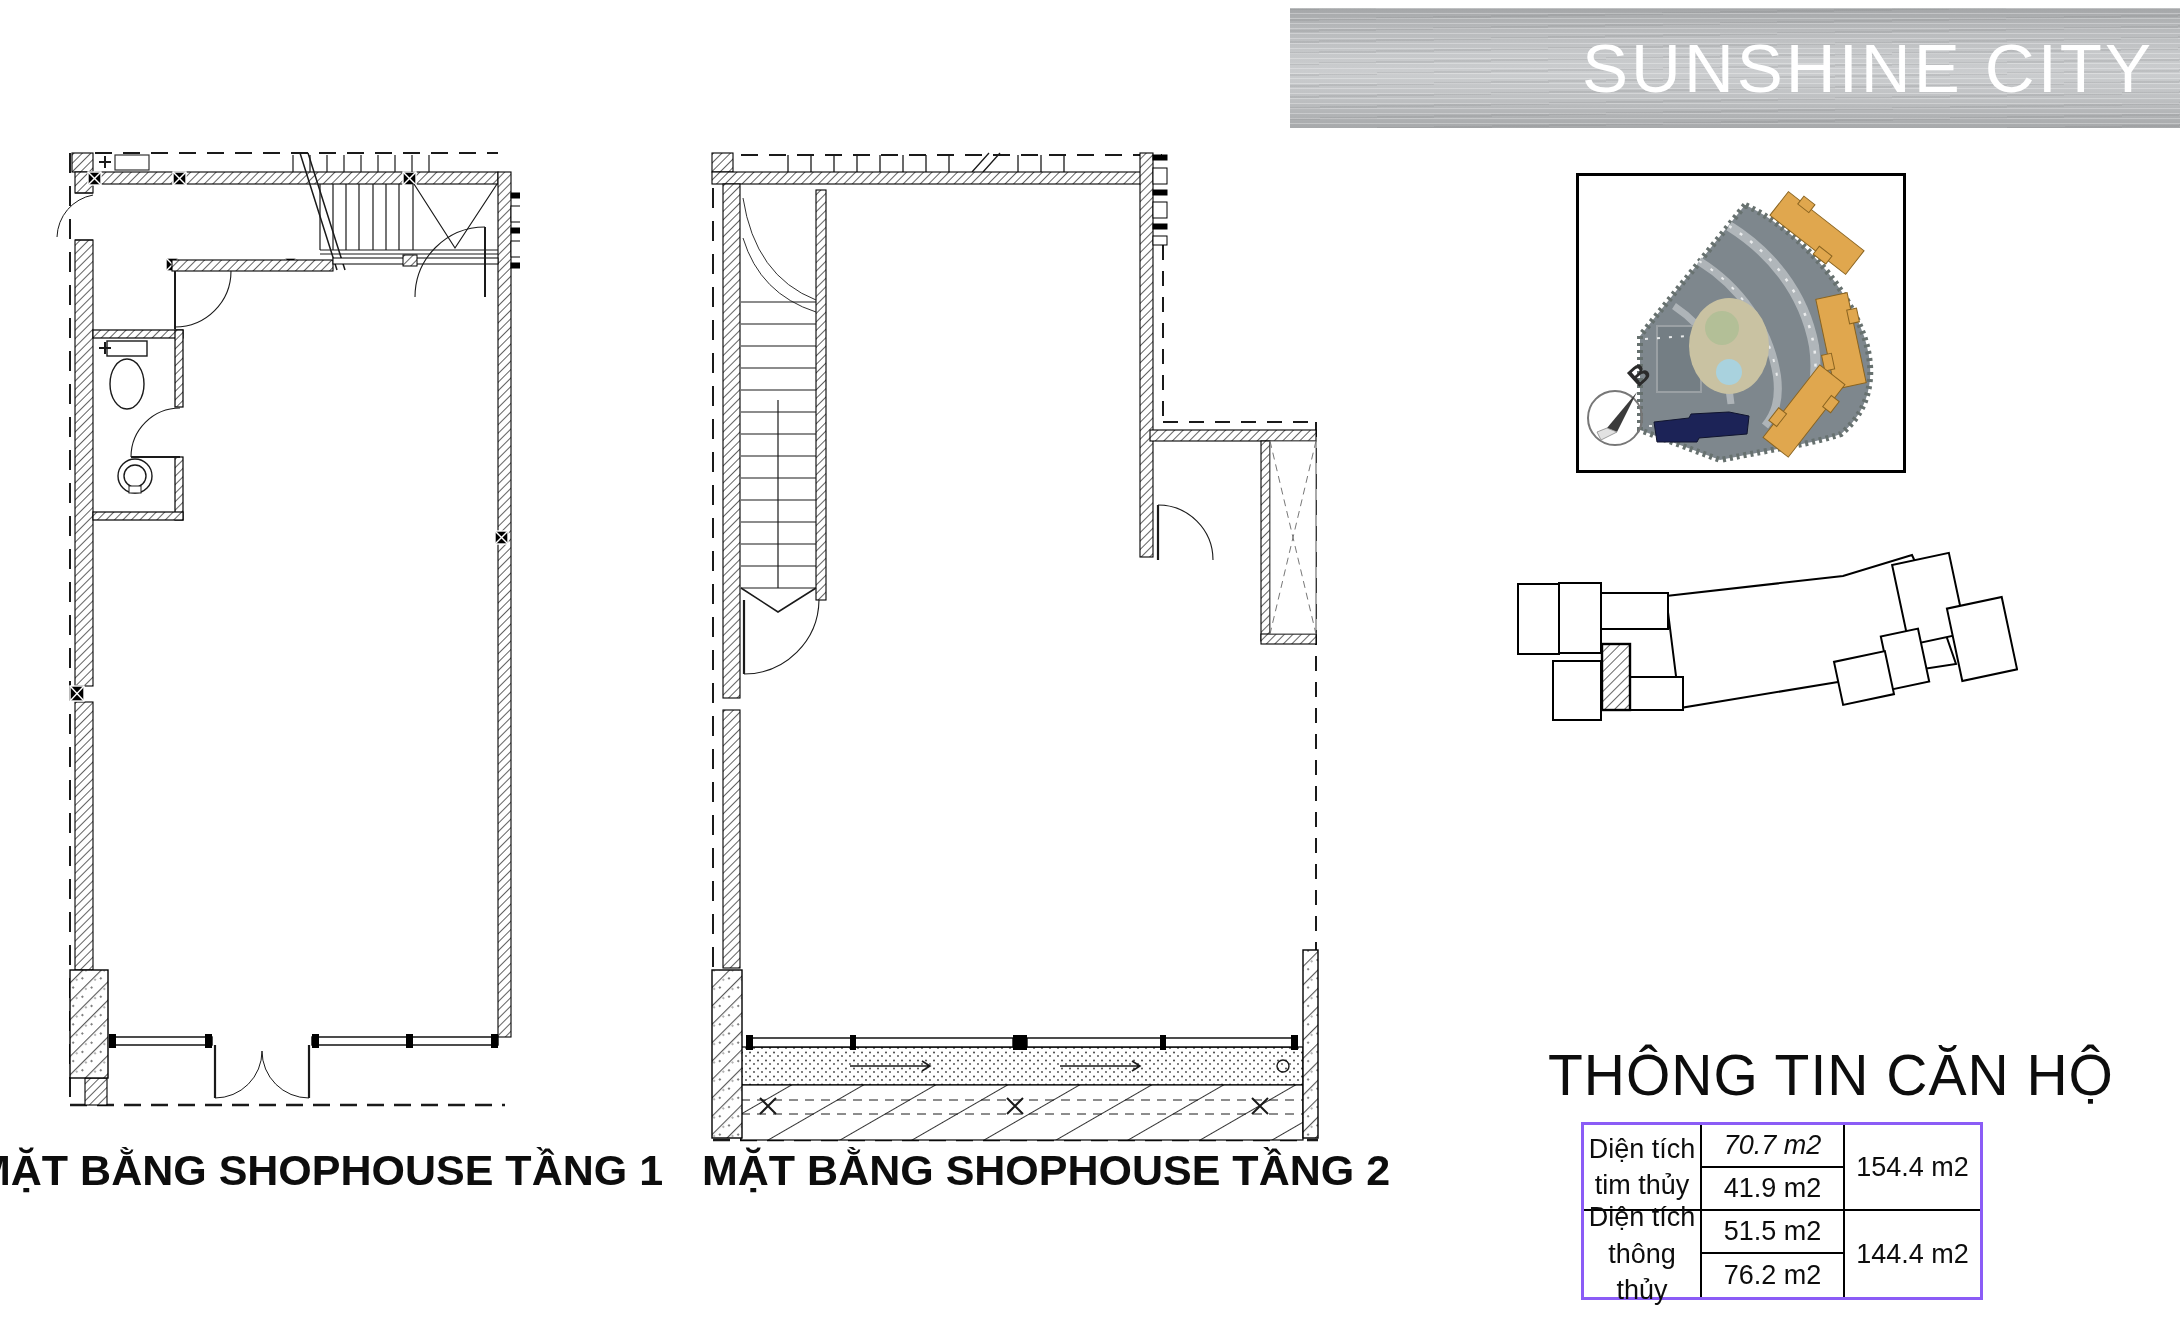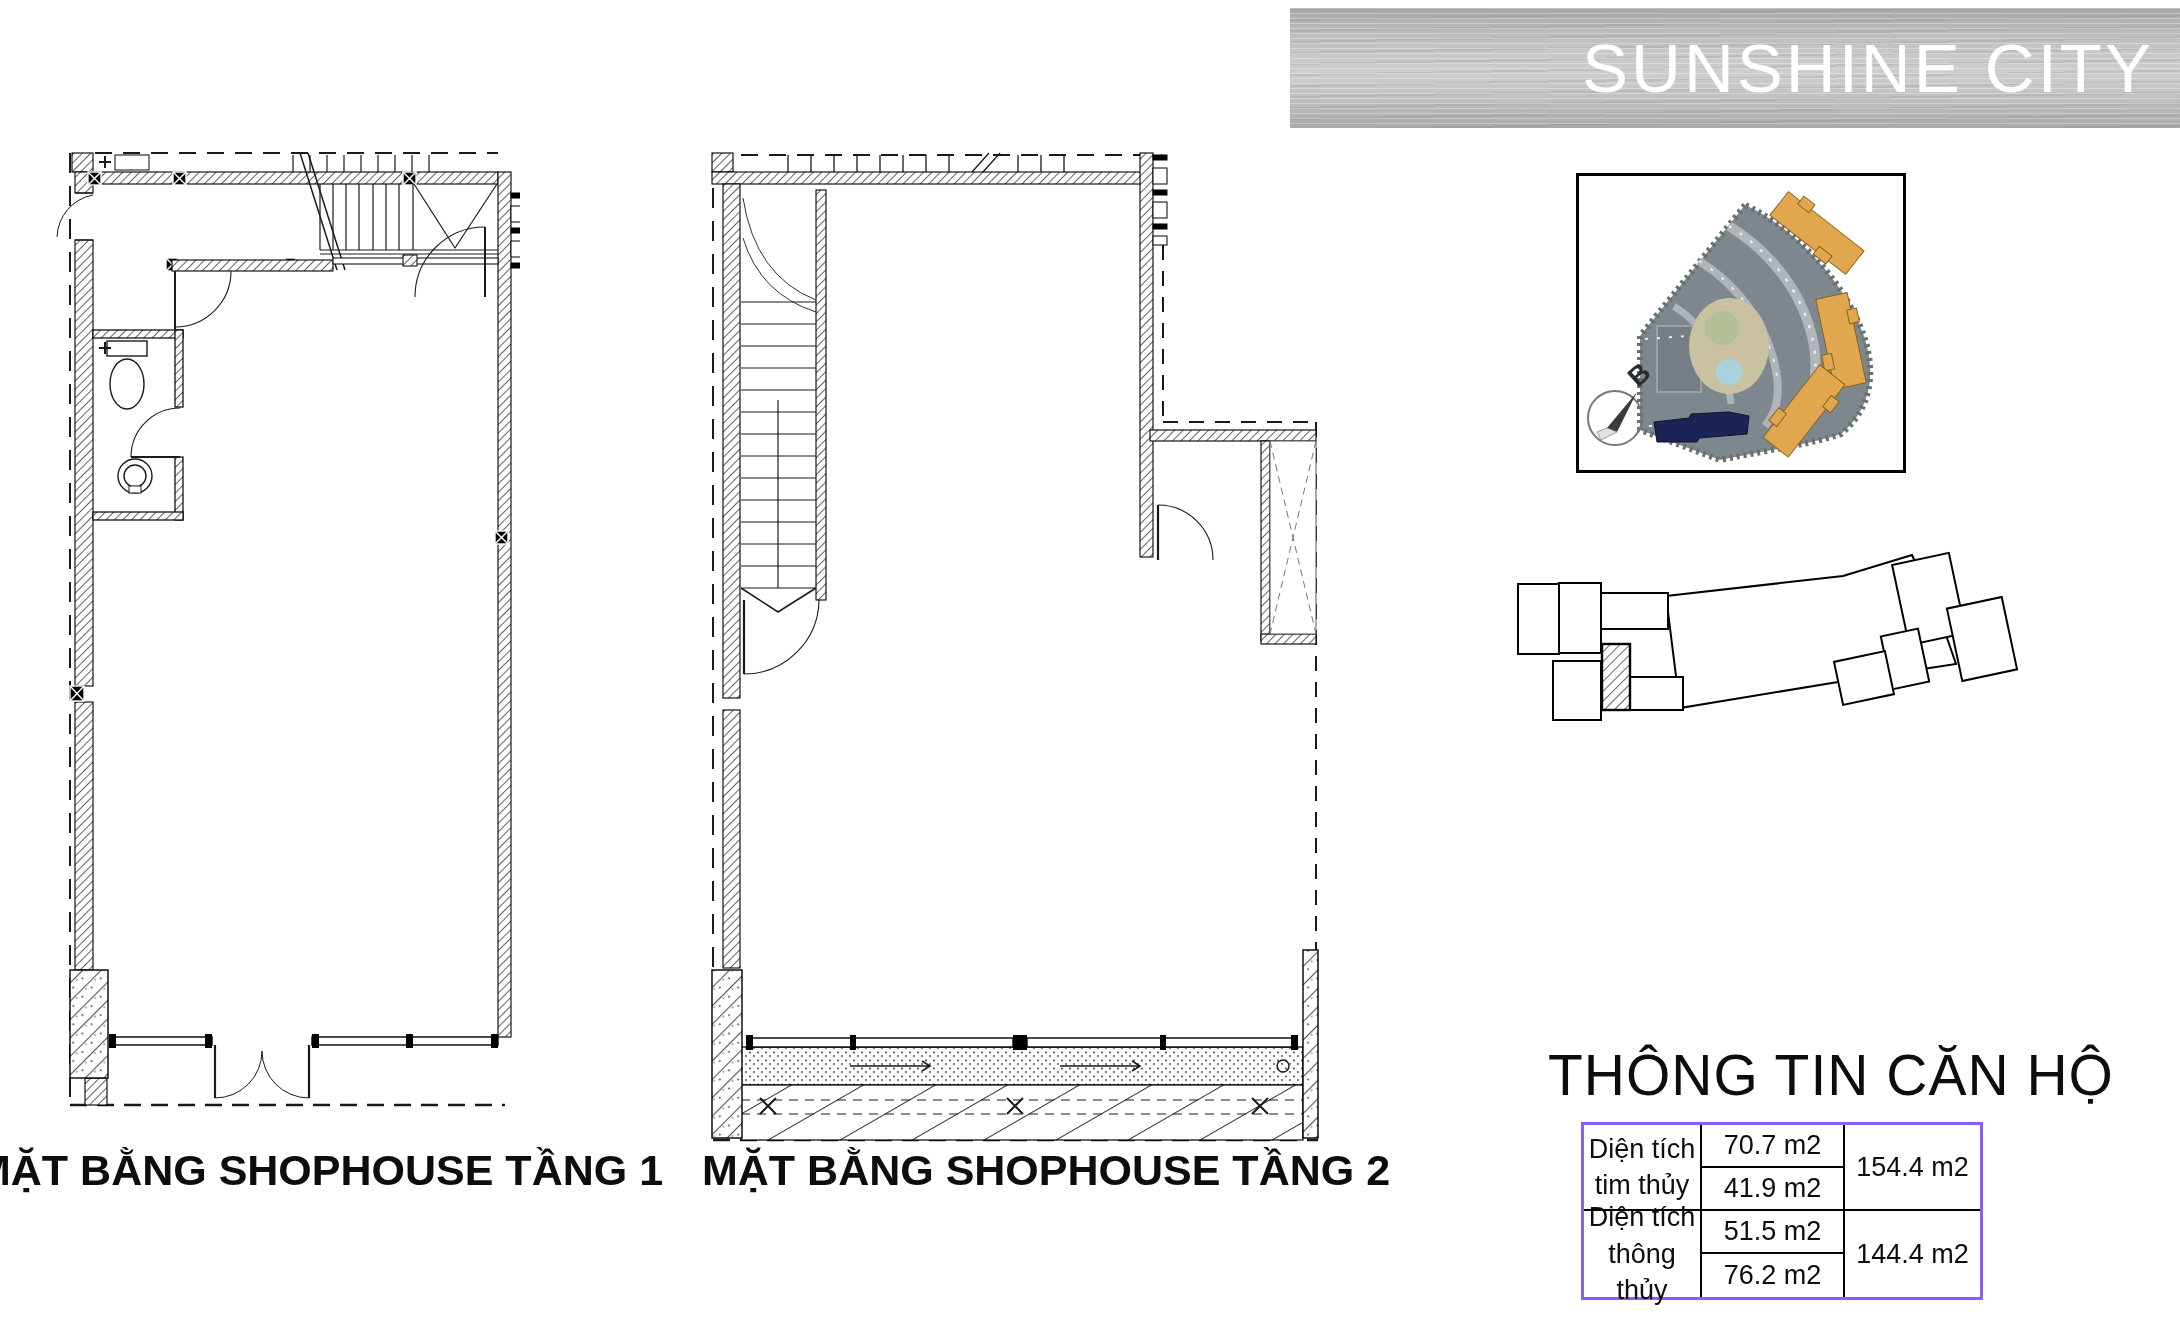--- a/index.html
+++ b/index.html
@@ -345,21 +345,21 @@
   </g>
 </svg>
 
 <div class="info-title">THÔNG TIN CĂN HỘ</div>
 
 <div class="info-table">
   <div class="cell c-label bb3" style="grid-row:1 / span 2;">
     <div>Diện tích</div>
     <div>tim thủy</div>
   </div>
-  <div class="cell c-val bb2" style="grid-row:1;">70.7 m2</div>
+  <div class="cell c-val bb2" style="grid-row:1;font-style:italic;">70.7 m2</div>
   <div class="cell c-total bb3" style="grid-row:1 / span 2;">154.4 m2</div>
   <div class="cell c-val bb3" style="grid-row:2;">41.9 m2</div>
 
   <div class="cell c-label" style="grid-row:3 / span 2;">
     <div>Diện tích</div>
     <div>thông thủy</div>
   </div>
   <div class="cell c-val bb2" style="grid-row:3;">51.5 m2</div>
   <div class="cell c-total" style="grid-row:3 / span 2;">144.4 m2</div>
   <div class="cell c-val" style="grid-row:4;">76.2 m2</div>

